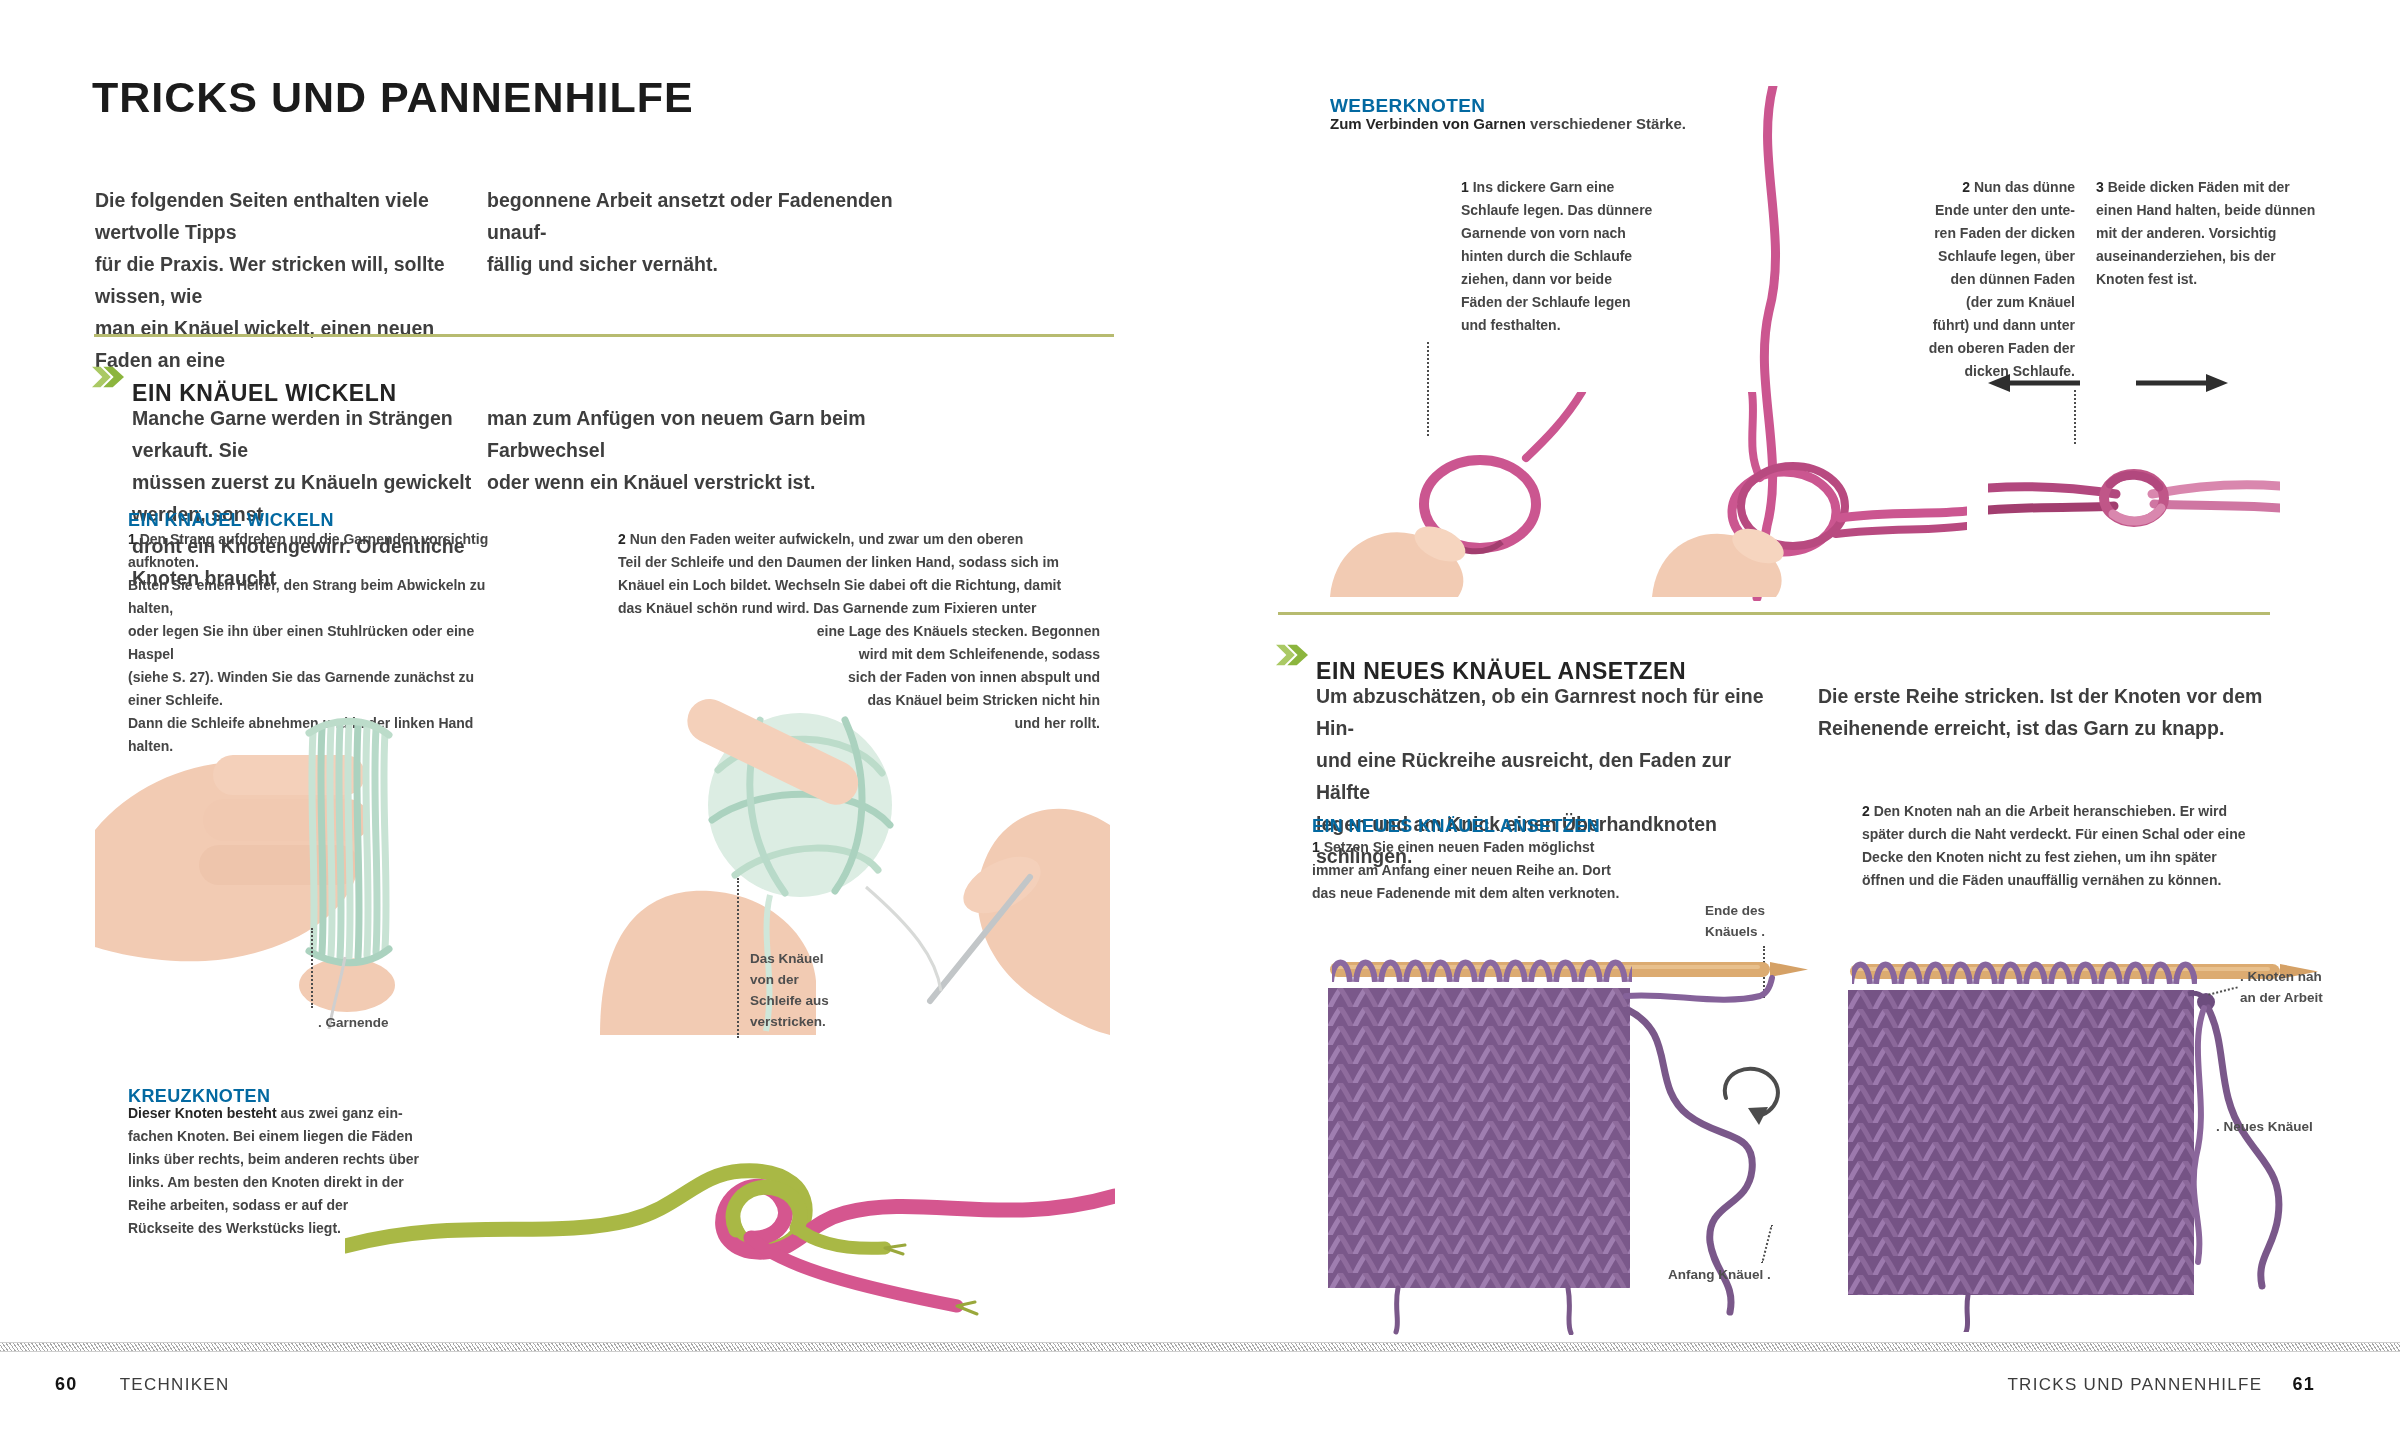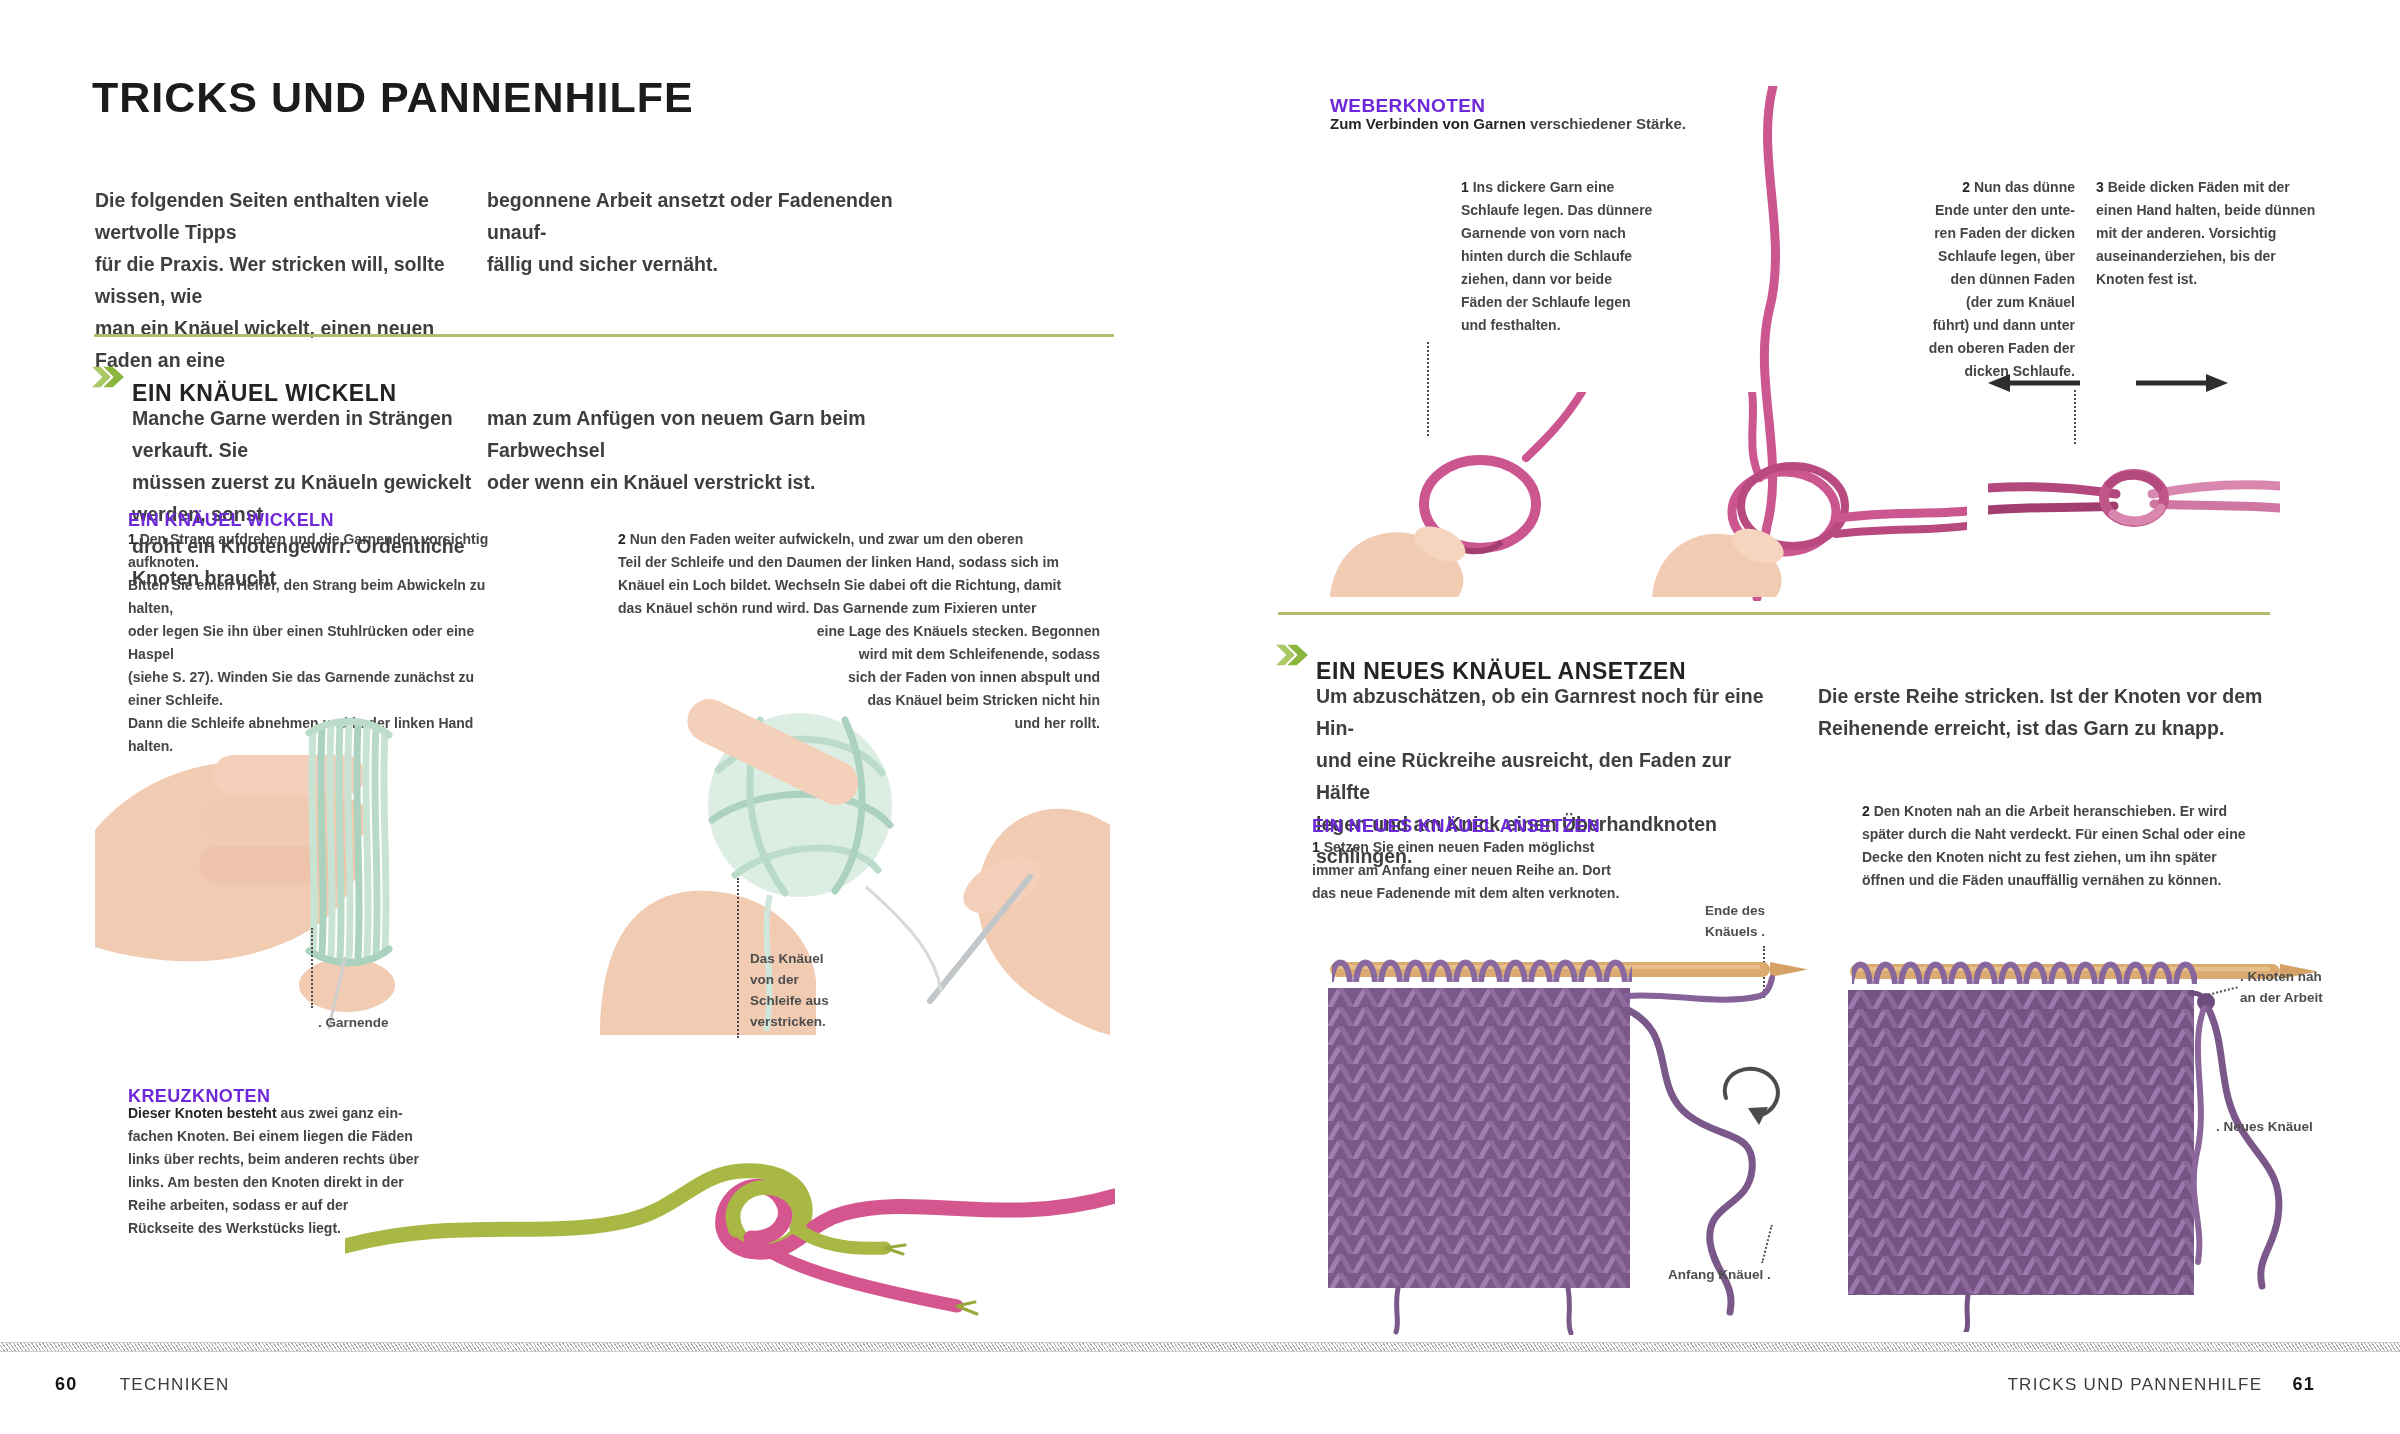--- a/index.html
+++ b/index.html
@@ -3,21 +3,21 @@
 <meta charset="utf-8">
 <style>
   html,body{margin:0;padding:0;background:#dcdcdc;}
   #page{position:relative;width:2400px;height:1434px;background:#ffffff;
         font-family:"Liberation Sans",sans-serif;overflow:hidden;}
   .abs{position:absolute;}
   .pre{white-space:pre-line;}
   p{margin:0;font-weight:bold;}
   .h1{font-size:43px;font-weight:800;color:#1b1b1b;letter-spacing:1px;}
   .h2{font-size:23px;font-weight:700;color:#232323;letter-spacing:.6px;}
-  .h3{font-size:18px;font-weight:700;color:#6d28d9;letter-spacing:.4px;}
+  .h3{font-size:18px;font-weight:700;color:#0369a1;letter-spacing:.4px;}
   .body-lg{font-size:19.5px;line-height:32px;color:#3e3e3e;}
   .step{font-size:14px;line-height:23px;color:#454545;}
   .step b{color:#262626;}
   .cap{font-size:13.5px;line-height:21px;color:#4e4e4e;}
   .rt{text-align:right;}
   .rule{height:3px;background:#b7bb70;}
   .dotv{width:0;border-left:2px dotted #4c4c4c;}
   .doth{height:0;border-top:2px dotted #4c4c4c;}
   .hatch{background:repeating-linear-gradient(55deg,#a8a8a8 0 1px,transparent 1px 3px);
          border-top:1px solid #cfcfcf;border-bottom:1px solid #cfcfcf;}

